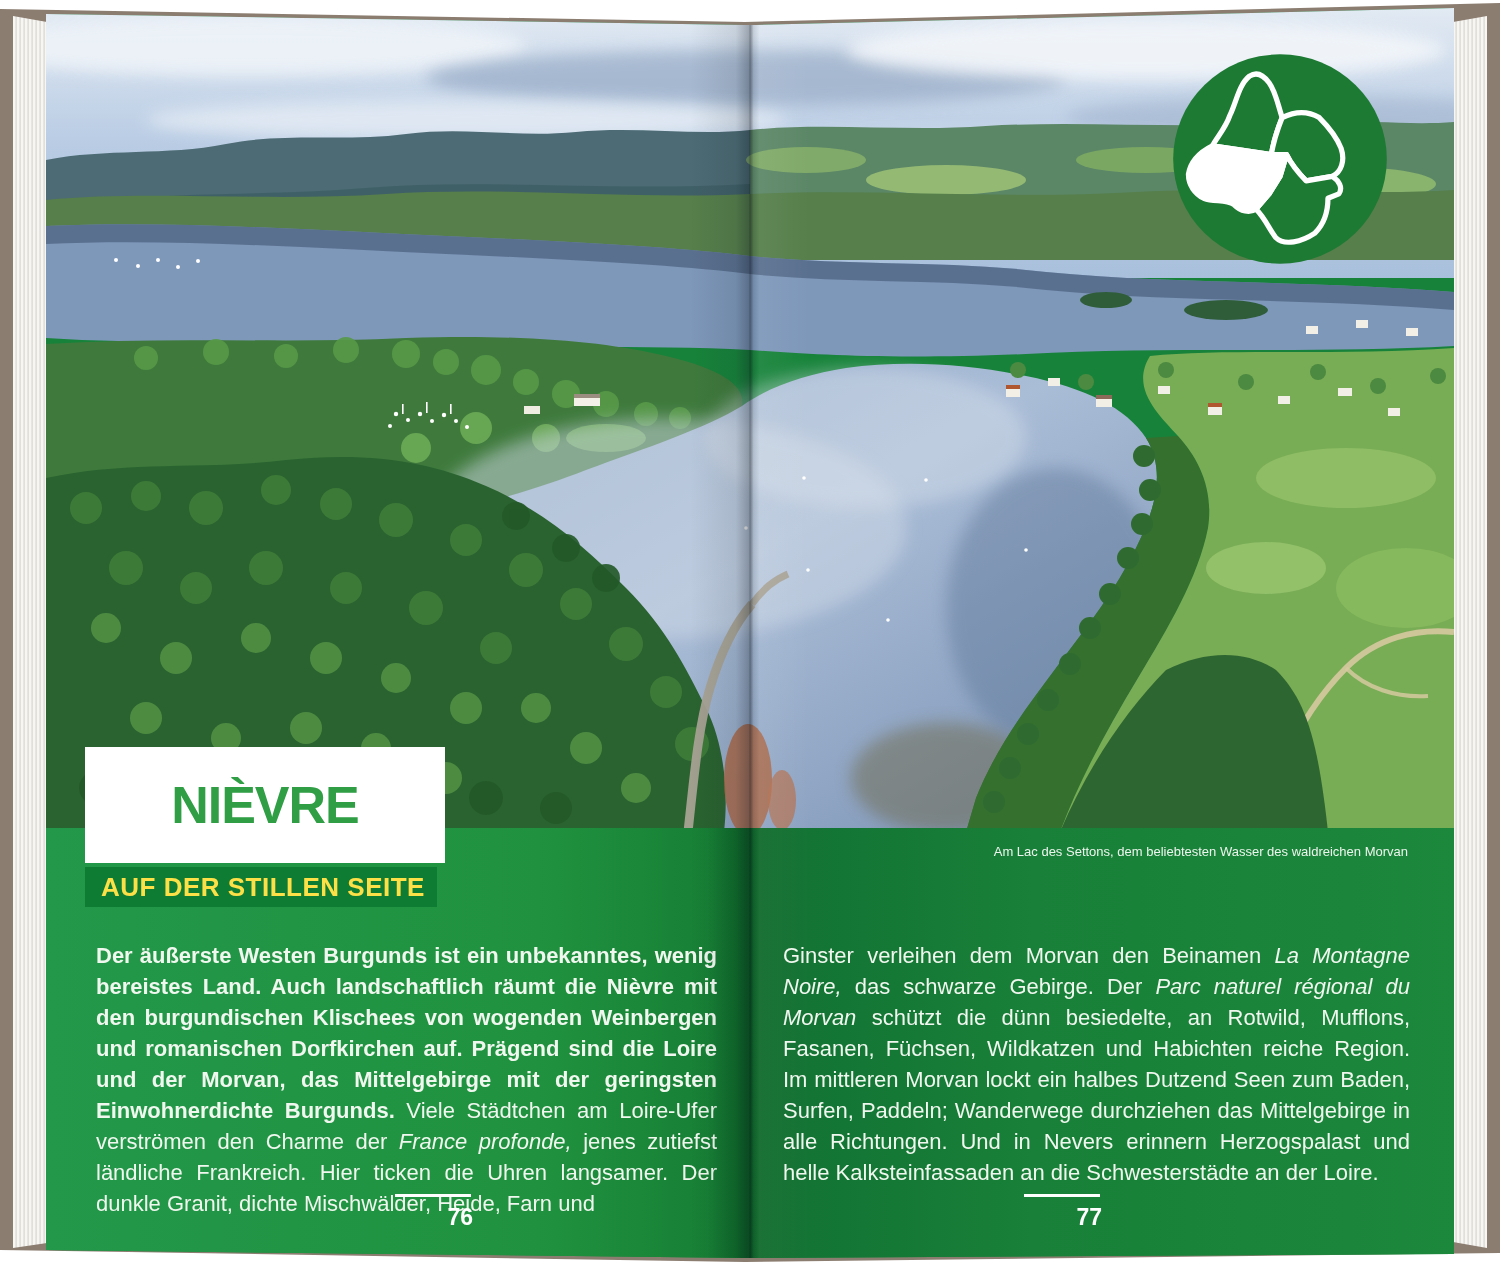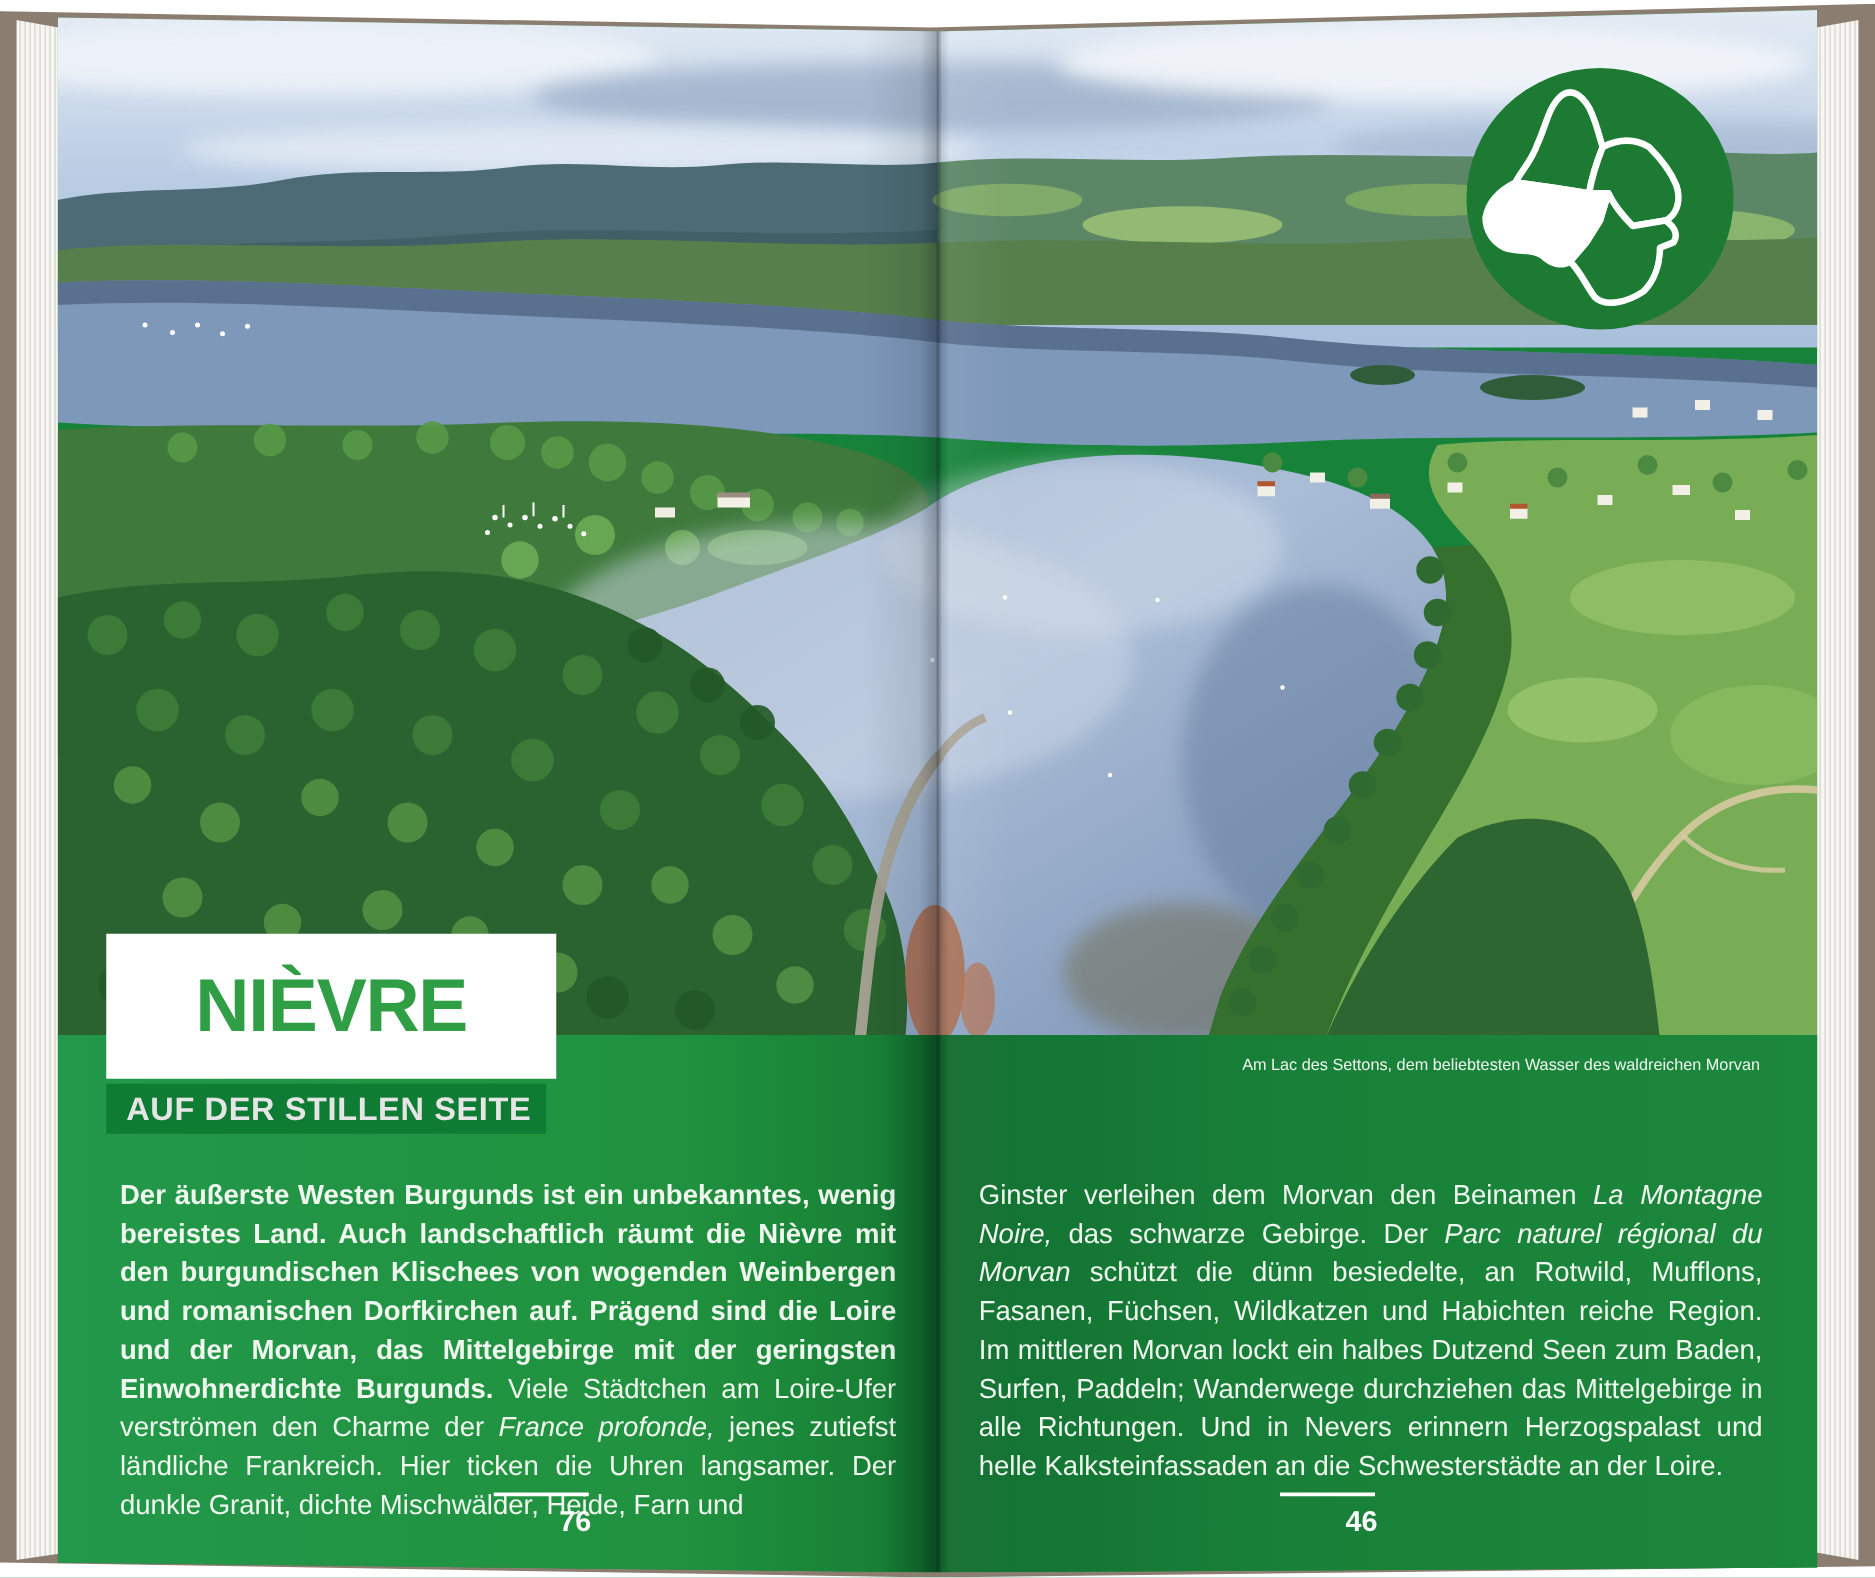--- a/index.html
+++ b/index.html
@@ -26,25 +26,25 @@
     background:linear-gradient(90deg,#23984a 0%,#20923f 35%,#178035 47%,#0b6326 49.7%,#0d6829 50.3%,#137434 54%,#188038 70%,#1c883c 100%);}
 
   .spine-overlay{position:absolute;left:644px;top:0;width:120px;height:1250px;z-index:6;pointer-events:none;
     background:linear-gradient(90deg,rgba(15,25,35,0) 0%,rgba(15,25,35,0.10) 38%,rgba(10,18,28,0.30) 49%,rgba(5,10,18,0.45) 50%,rgba(30,40,50,0.12) 53%,rgba(255,255,255,0.06) 58%,rgba(15,25,35,0) 100%);}
 
   .badge{position:absolute;left:1121px;top:42px;width:226px;height:218px;z-index:3;}
   .badge svg{display:block;width:100%;height:100%;}
 
   .title-box{position:absolute;left:39px;top:739px;width:360px;height:116px;background:#ffffff;z-index:4;
     display:flex;align-items:center;justify-content:center;}
-  .title-box h1{margin:12px;font-size:60px;font-weight:bold;letter-spacing:-1px;color:#2f9e45;line-height:1;}
+  .title-box h1{margin:12px;font-size:52px;font-weight:bold;letter-spacing:-1px;color:#2f9e45;line-height:1;}
 
   .subtitle-box{position:absolute;left:39px;top:859px;width:352px;height:40px;background:#0f7c33;z-index:4;
     display:flex;align-items:center;padding-left:16px;}
-  .subtitle-box .sub{color:#e5e5e5;font-weight:bold;font-size:26px;letter-spacing:0.5px;}
+  .subtitle-box .sub{color:#fde047;font-weight:bold;font-size:26px;letter-spacing:0.5px;}
 
   .caption{position:absolute;left:700px;top:836px;width:662px;z-index:4;text-align:right;
     color:#eef5ee;font-size:13px;}
 
   .body-col{position:absolute;top:932px;z-index:4;color:#f0f7ef;font-size:22px;line-height:31px;
     text-align:justify;}
   .col-left{left:50px;width:621px;}
   .col-right{left:737px;width:627px;}
   .seg-bold{font-weight:bold;}
   .seg-italic{font-style:italic;}
@@ -322,18 +322,18 @@
 
     <div class="body-col col-left"><span class="seg-bold">Der äußerste Westen Burgunds ist ein unbekanntes, wenig bereistes Land. Auch landschaftlich räumt die Nièvre mit den burgundischen Klischees von wogenden Weinbergen und romanischen Dorfkirchen auf. Prägend sind die Loire und der Morvan, das Mittelgebirge mit der geringsten Einwohnerdichte Burgunds.</span><span class="seg-regular"> Viele Städtchen am Loire-Ufer verströmen den Charme der </span><span class="seg-italic">France profonde,</span><span class="seg-regular"> jenes zutiefst ländliche Frankreich. Hier ticken die Uhren langsamer. Der dunkle Granit, dichte Mischwälder, Heide, Farn und</span></div>
     <div class="body-col col-right"><span class="seg-regular">Ginster verleihen dem Morvan den Beinamen </span><span class="seg-italic">La Montagne Noire,</span><span class="seg-regular"> das schwarze Gebirge. Der </span><span class="seg-italic">Parc naturel régional du Morvan</span><span class="seg-regular"> schützt die dünn besiedelte, an Rotwild, Mufflons, Fasanen, Füchsen, Wildkatzen und Habichten reiche Region. Im mittleren Morvan lockt ein halbes Dutzend Seen zum Baden, Surfen, Paddeln; Wanderwege durchziehen das Mittelgebirge in alle Richtungen. Und in Nevers erinnern Herzogspalast und helle Kalksteinfassaden an die Schwesterstädte an der Loire.</span></div>
 
     <div class="footer left">
       <div class="rule"></div>
       <div class="num">76</div>
     </div>
     <div class="footer right">
       <div class="rule"></div>
-      <div class="num">46</div>
+      <div class="num">77</div>
     </div>
 
     <div class="spine-overlay"></div>
   </div>
 </div>
 
 </body></html>

